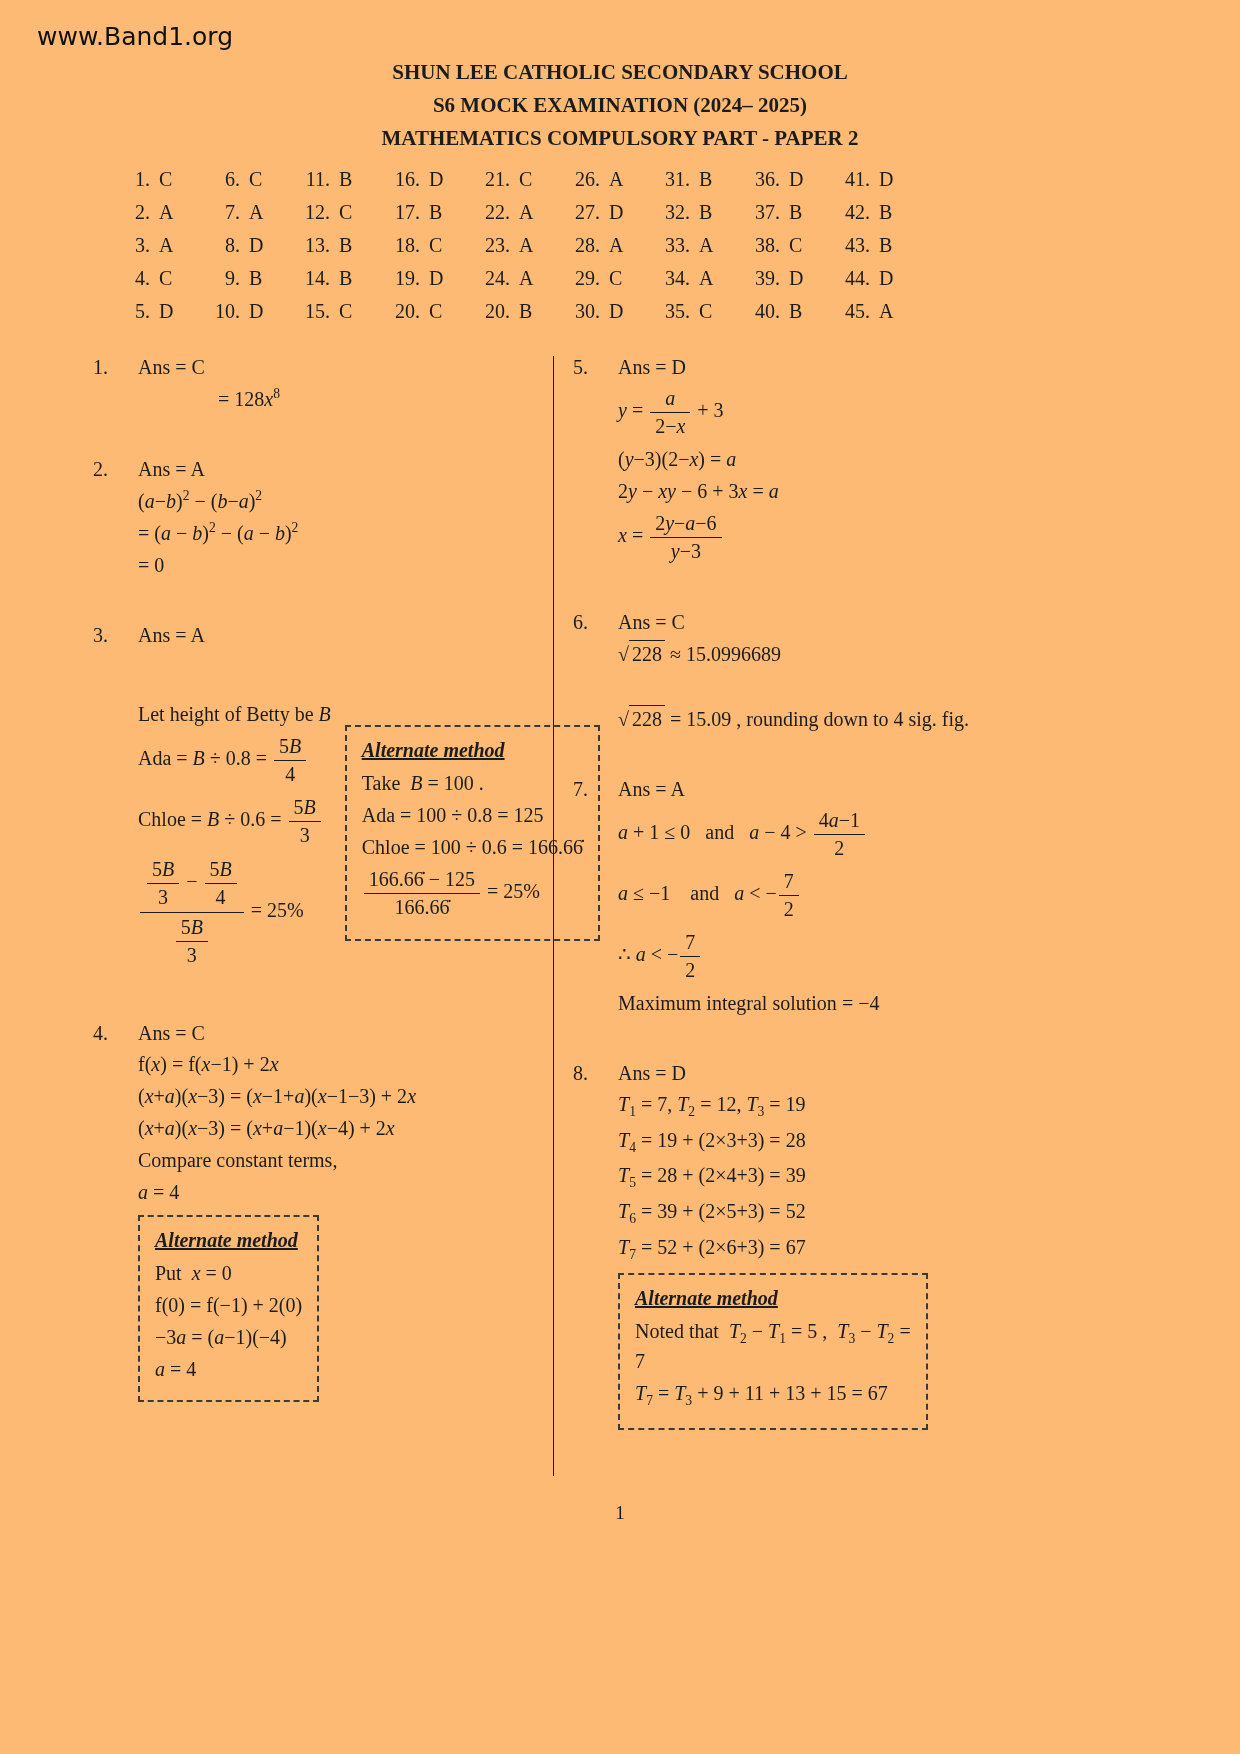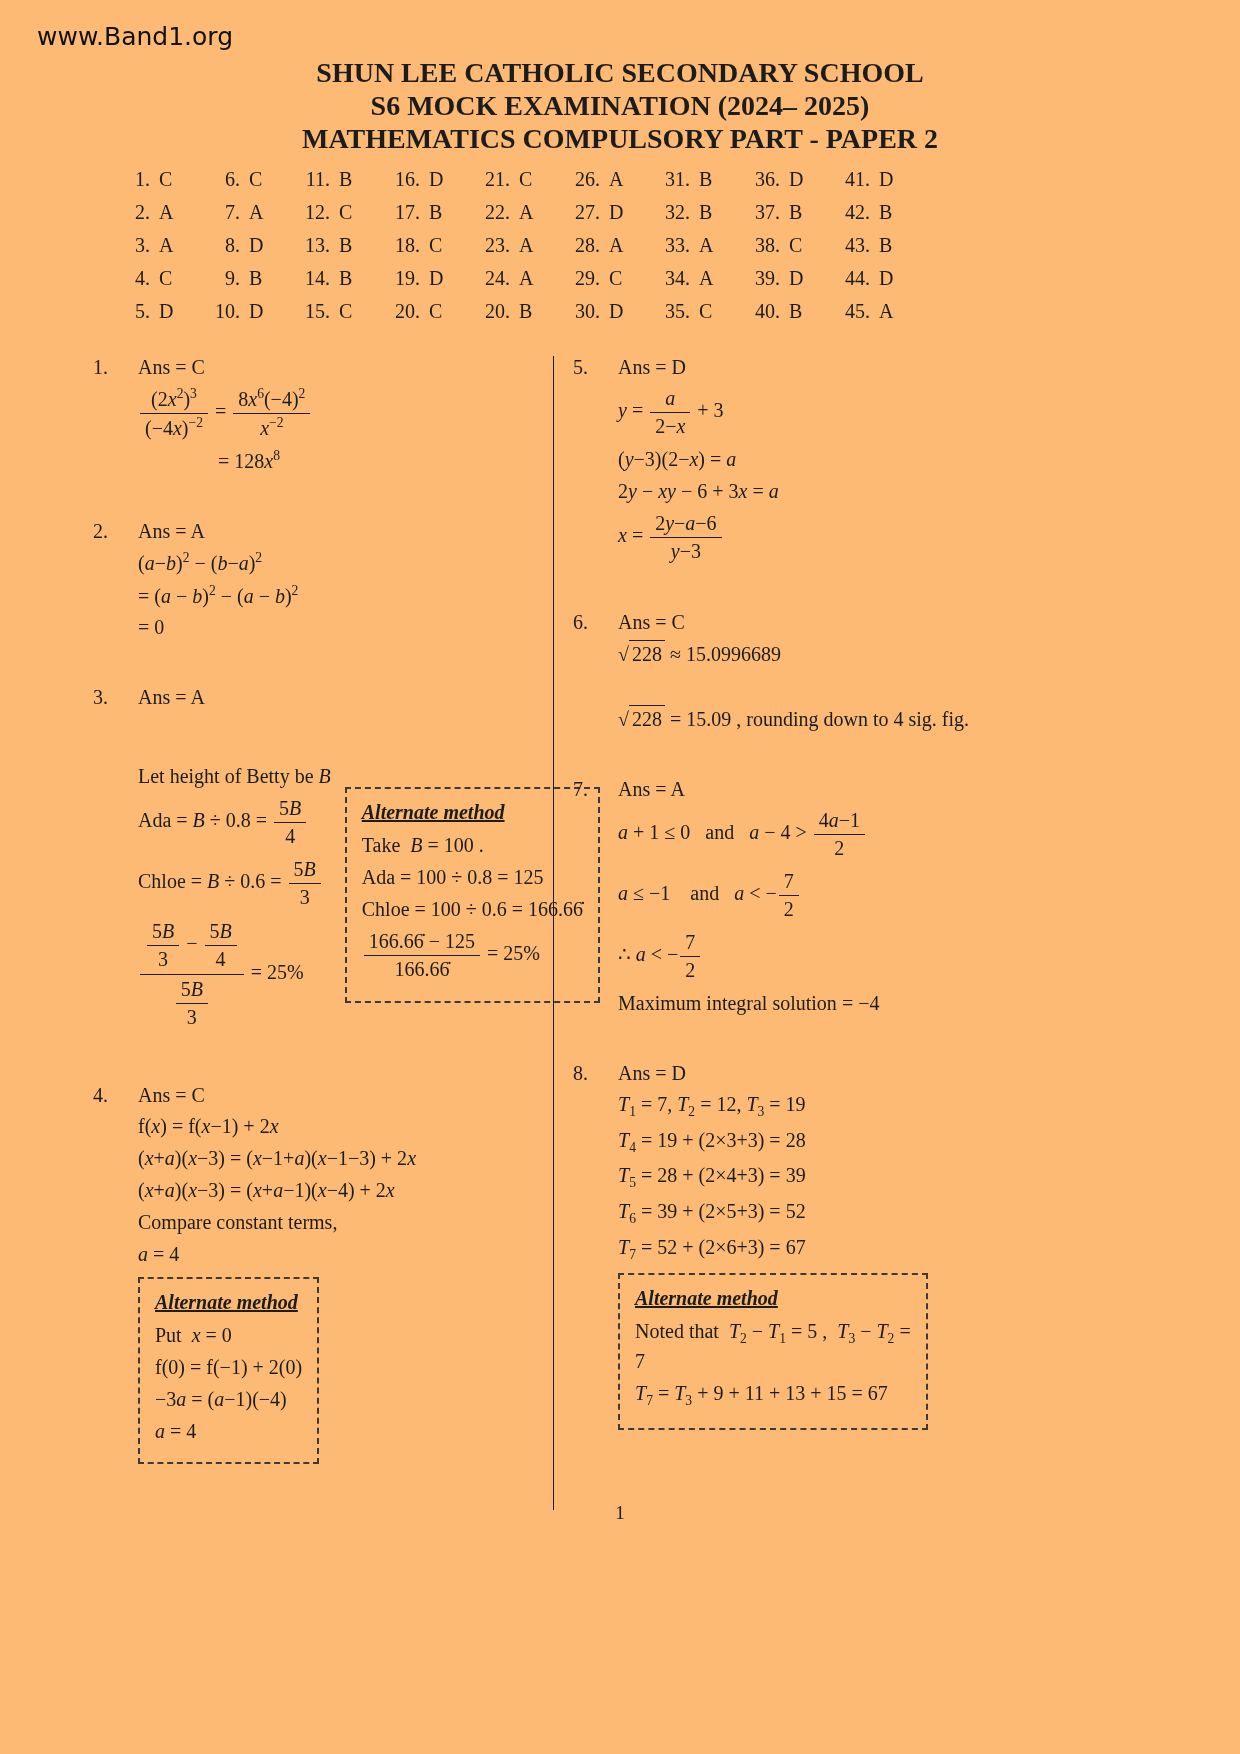--- a/index.html
+++ b/index.html
@@ -6,21 +6,21 @@
   html,body { background:#ffffff; }
   .page {
     width:1240px; height:1754px; background:#fdba74; position:relative;
     font-family:"Liberation Serif","DejaVu Serif",serif; color:#1c1c1c; overflow:hidden;
   }
   .watermark {
     position:absolute; left:37px; top:22px;
     font-family:"DejaVu Sans","Liberation Sans",sans-serif;
     font-size:25px; color:#101010;
   }
-  .header { padding-top:56px; text-align:center; font-weight:bold; font-size:28px; line-height:33px; }
+  .header { padding-top:56px; text-align:center; font-weight:bold; font-size:21px; line-height:33px; }
   .agrid {
     display:grid; grid-template-columns:repeat(9,90px);
     margin:8px 0 0 116px; font-size:20px; line-height:33px;
   }
   .acell { display:flex; }
   .ano { width:34px; text-align:right; margin-right:9px; }
   .solutions { display:flex; align-items:stretch; margin-top:28px; }
   .sol-col { }
   .sol-left  { width:553px; padding-left:93px; padding-right:6px; }
   .sol-divider { width:1px; background:#1a1a1a; flex:none; }
@@ -248,21 +248,20 @@
 
   <div class="solutions">
     <div class="sol-col sol-left">
         <div class="qblock">
           <div class="qhead">
             <span class="qnum">1.</span>
             <span class="qans">Ans = C</span>
           </div>
           <div class="qbody">
             <div class="qlines">
-              <div class="mline"><span class="fr"><span class="nu">(2<i>x</i><sup>2</sup>)<sup>3</sup></span><span class="de">(−4<i>x</i>)<sup>−2</sup></span></span> = <span class="fr"><span class="nu">8<i>x</i><sup>6</sup>(−4)<sup>2</sup></span><span class="de"><i>x</i><sup>−2</sup></span></span></div>
               <div class="mline">                = 128<i>x</i><sup>8</sup></div>
             </div>
           </div>
         </div>
         <div class="qblock">
           <div class="qhead">
             <span class="qnum">2.</span>
             <span class="qans">Ans = A</span>
           </div>
           <div class="qbody">

